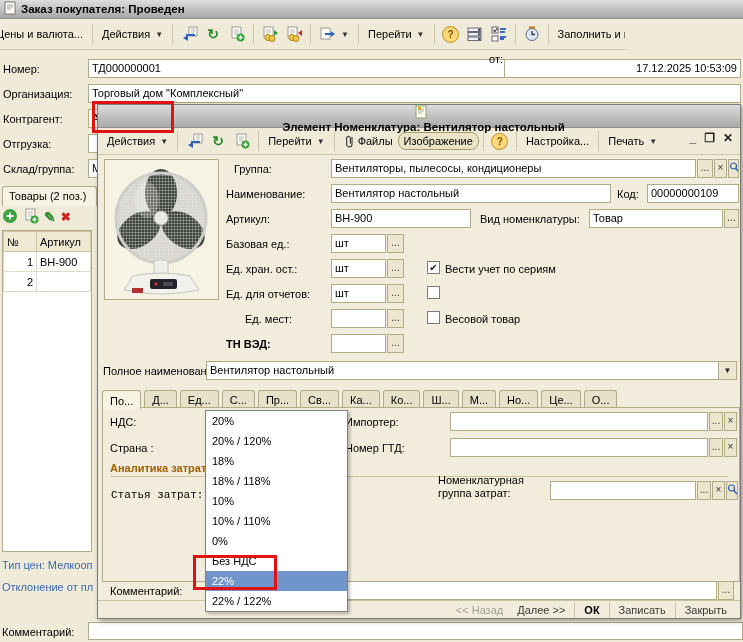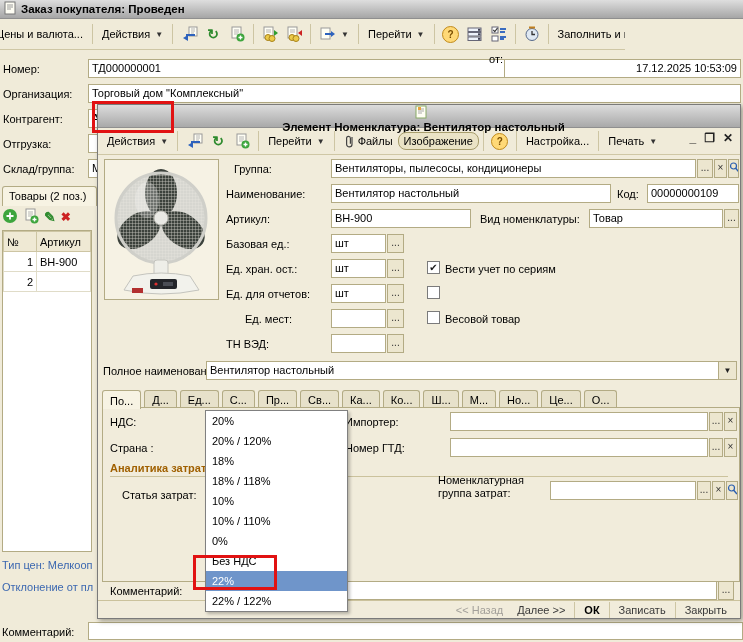--- a/index.html
+++ b/index.html
@@ -378,21 +378,21 @@
     <div class="field abs" style="left:233px;top:179px;width:55px;">шт</div>
     <div class="btn3 abs" style="left:289px;top:179px;width:17px;">...</div>
     <span class="cb abs" style="left:329px;top:181px;"></span>
 
     <span class="lbl abs" style="left:128px;top:208px;padding-left:19px;">Ед. мест:</span>
     <div class="field abs" style="left:233px;top:204px;width:55px;"></div>
     <div class="btn3 abs" style="left:289px;top:204px;width:17px;">...</div>
     <span class="cb abs" style="left:329px;top:206px;"></span>
     <span class="lbl abs" style="left:347px;top:208px;">Весовой товар</span>
 
-    <span class="lbl abs" style="left:128px;top:233px;">ТН ВЭД:</span>
+    <span class="lbl abs" style="left:128px;top:233px;font-weight:bold;">ТН ВЭД:</span>
     <div class="field abs" style="left:233px;top:229px;width:55px;"></div>
     <div class="btn3 abs" style="left:289px;top:229px;width:17px;">...</div>
 
     <span class="lbl abs" style="left:5px;top:260px;">Полное наименование:</span>
     <div class="field combo abs" style="left:108px;top:256px;width:531px;padding:0;">
       <span class="val">Вентилятор настольный</span>
       <span class="arr">
           <span>▼</span>
         </span>
     </div>
@@ -426,21 +426,21 @@
 
     <span class="lbl abs" style="left:12px;top:337px;">Страна :</span>
     <span class="lbl abs" style="left:247px;top:337px;">Номер ГТД:</span>
     <div class="field abs" style="left:352px;top:333px;width:258px;"></div>
     <div class="btn3 abs" style="left:611px;top:333px;width:14px;">...</div>
     <div class="btn3 abs" style="left:626px;top:333px;width:13px;">×</div>
 
     <span class="sect abs" style="left:12px;top:357px;">Аналитика затрат</span>
     <div class="hline abs" style="left:12px;top:371px;width:618px;"></div>
 
-    <span class="lbl abs" style="left:24px;top:384px;">Статья затрат:</span>
+    <span class="lbl abs" style="left:13px;top:384px;font-family:Liberation Mono, monospace;">Статья затрат:</span>
     <span class="lbl abs" style="left:340px;top:369px;width:112px;white-space:normal;line-height:13px;">Номенклатурная группа затрат:</span>
     <div class="field abs" style="left:452px;top:376px;width:146px;"></div>
     <div class="btn3 abs" style="left:599px;top:376px;width:14px;">...</div>
     <div class="btn3 abs" style="left:614px;top:376px;width:13px;">×</div>
     <div class="btn3 abs" style="left:628px;top:376px;width:12px;padding:0;">
       <svg width="11" height="15" viewBox="0 0 11 15">
           <circle cx="4.5" cy="6" r="3" fill="none" stroke="#2a5fb0" stroke-width="1.2"></circle>
           <path d="M6.7 8.2 10 12" stroke="#2a5fb0" stroke-width="1.4"></path>
         </svg>
     </div>

